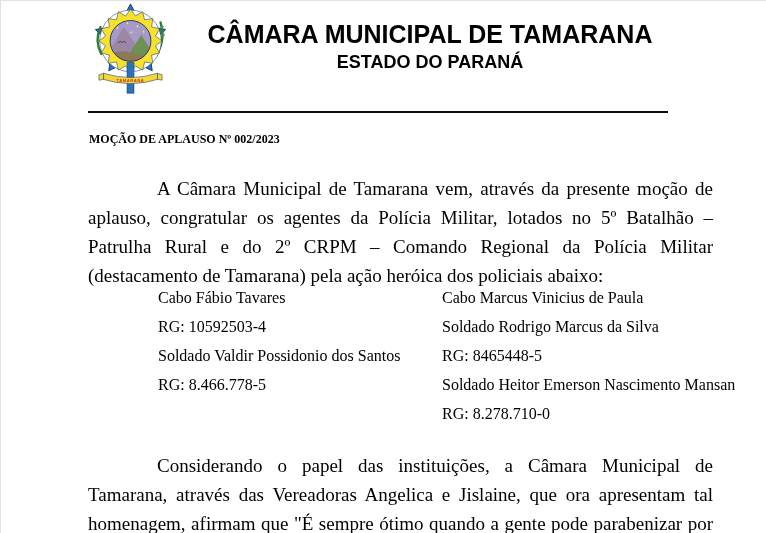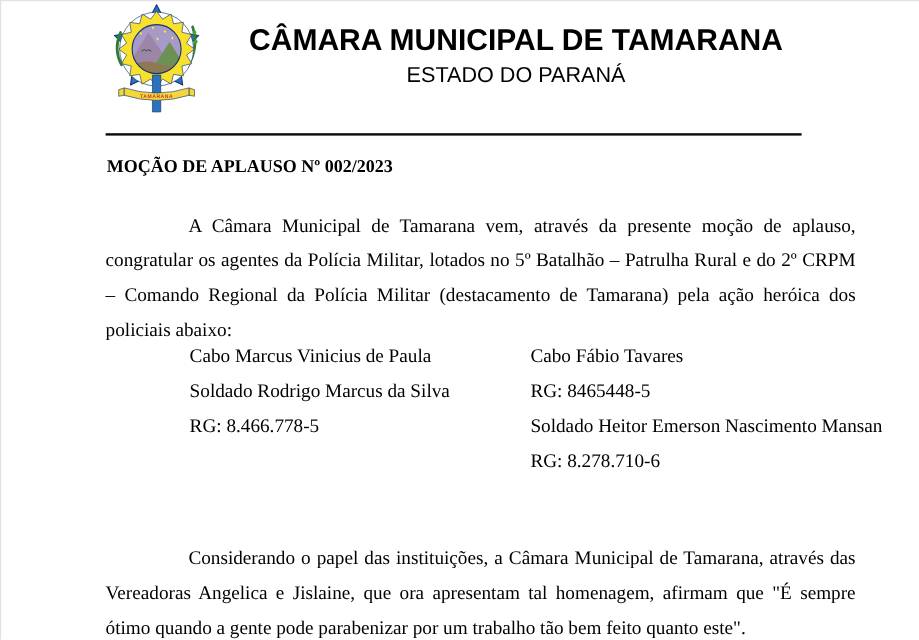--- a/index.html
+++ b/index.html
@@ -11,25 +11,25 @@
   
   .emblem{position:absolute;left:92px;top:2px;width:77px;height:94px;}
   .outlined{stroke:#14366b;stroke-width:1.2;stroke-linejoin:round;}
   .outlined-thin{stroke:#14366b;stroke-width:0.7;stroke-linejoin:round;}
   .branch{fill:none;stroke-width:3;stroke-linecap:round;}
   .bird{fill:none;stroke:#333;stroke-width:0.9;stroke-linecap:round;}
   .banner-text{font-family:"Liberation Sans",sans-serif;font-size:5.5px;font-weight:bold;letter-spacing:.6px;text-anchor:middle;}
   .header-text{position:absolute;left:170px;top:18px;width:520px;text-align:center;
     font-family:"Liberation Sans","DejaVu Sans",sans-serif;}
   .header-title{font-size:25px;font-weight:bold;line-height:32px;white-space:nowrap;}
-  .header-subtitle{font-size:18px;font-weight:normal;line-height:24px;white-space:nowrap;}
+  .header-subtitle{font-size:18px;font-weight:bold;line-height:24px;white-space:nowrap;}
   .rule{position:absolute;left:88px;top:111px;width:580px;height:2px;background:#0a0a0a;}
   
-  .doc-title{position:absolute;left:89px;top:129px;font-size:15px;font-weight:bold;line-height:21px;}
-  .para{position:absolute;left:88px;width:625px;font-size:16px;line-height:29px;
+  .doc-title{position:absolute;left:89px;top:129px;font-size:12px;font-weight:bold;line-height:21px;}
+  .para{position:absolute;left:88px;width:625px;font-size:19px;line-height:29px;
     text-align:justify;text-indent:69px;}
   .para-intro{top:174px;}
   .para-closing{top:451px;}
   .honorees{position:absolute;left:158px;top:283px;width:570px;
     display:grid;grid-template-columns:284px 1fr;font-size:16px;line-height:29px;}
   .cell{white-space:nowrap;}
 </style>
 </head>
 <body>
 
@@ -81,25 +81,27 @@
     <div class="header-subtitle">ESTADO DO PARANÁ</div>
   </div>
 
   <div class="rule"></div>
 
   <div class="doc-title">MOÇÃO DE APLAUSO Nº 002/2023</div>
 
   <div class="para para-intro">A Câmara Municipal de Tamarana vem, através da presente moção de aplauso, congratular os agentes da Polícia Militar, lotados no 5º Batalhão – Patrulha Rural e do 2º CRPM – Comando Regional da Polícia Militar (destacamento de Tamarana) pela ação heróica dos policiais abaixo:</div>
 
   <div class="honorees">
+    <div class="cell">Cabo Fábio Tavares</div>
     <div class="cell">Cabo Marcus Vinicius de Paula</div>
-    <div class="cell">Cabo Fábio Tavares</div>
+    <div class="cell">RG: 10592503-4</div>
     <div class="cell">Soldado Rodrigo Marcus da Silva</div>
+    <div class="cell">Soldado Valdir Possidonio dos Santos</div>
     <div class="cell">RG: 8465448-5</div>
     <div class="cell">RG: 8.466.778-5</div>
     <div class="cell">Soldado Heitor Emerson Nascimento Mansan</div>
     <div class="cell"></div>
-    <div class="cell">RG: 8.278.710-6</div>
+    <div class="cell">RG: 8.278.710-0</div>
   </div>
 
   <div class="para para-closing">Considerando o papel das instituições, a Câmara Municipal de Tamarana, através das Vereadoras Angelica e Jislaine, que ora apresentam tal homenagem, afirmam que "É sempre ótimo quando a gente pode parabenizar por um trabalho tão bem feito quanto este".</div>
 
 </div>
 
 </body></html>

